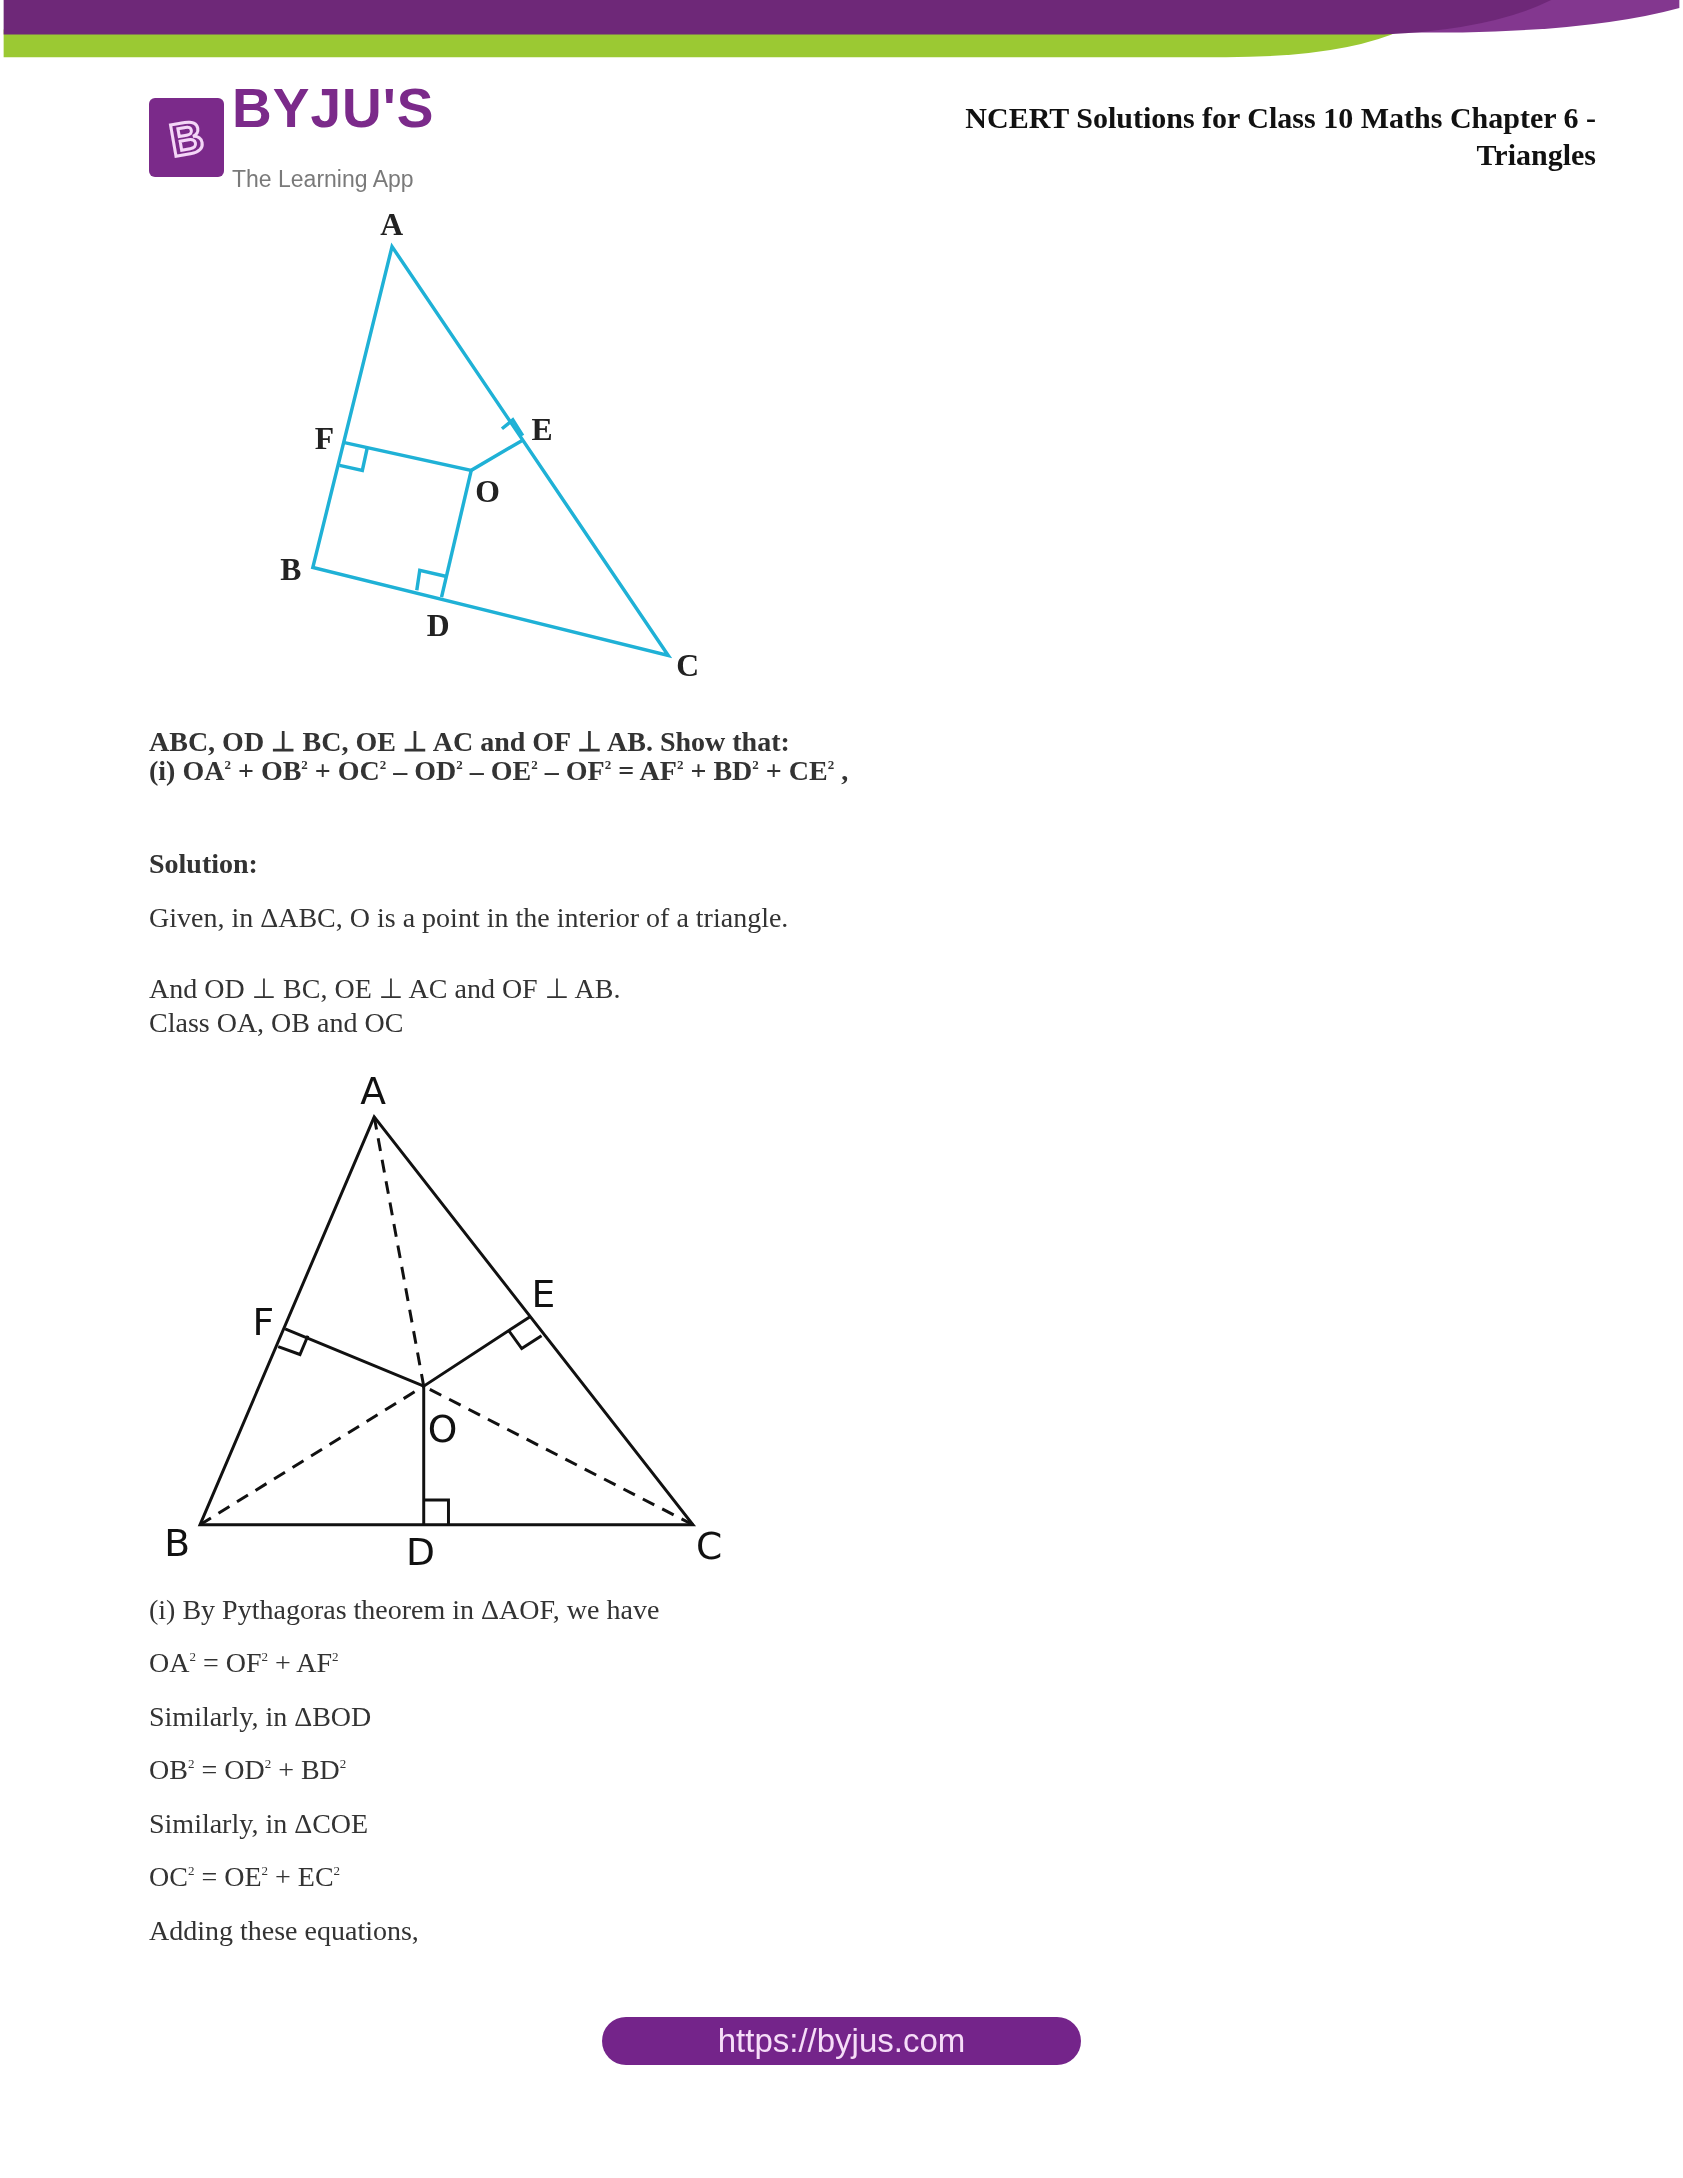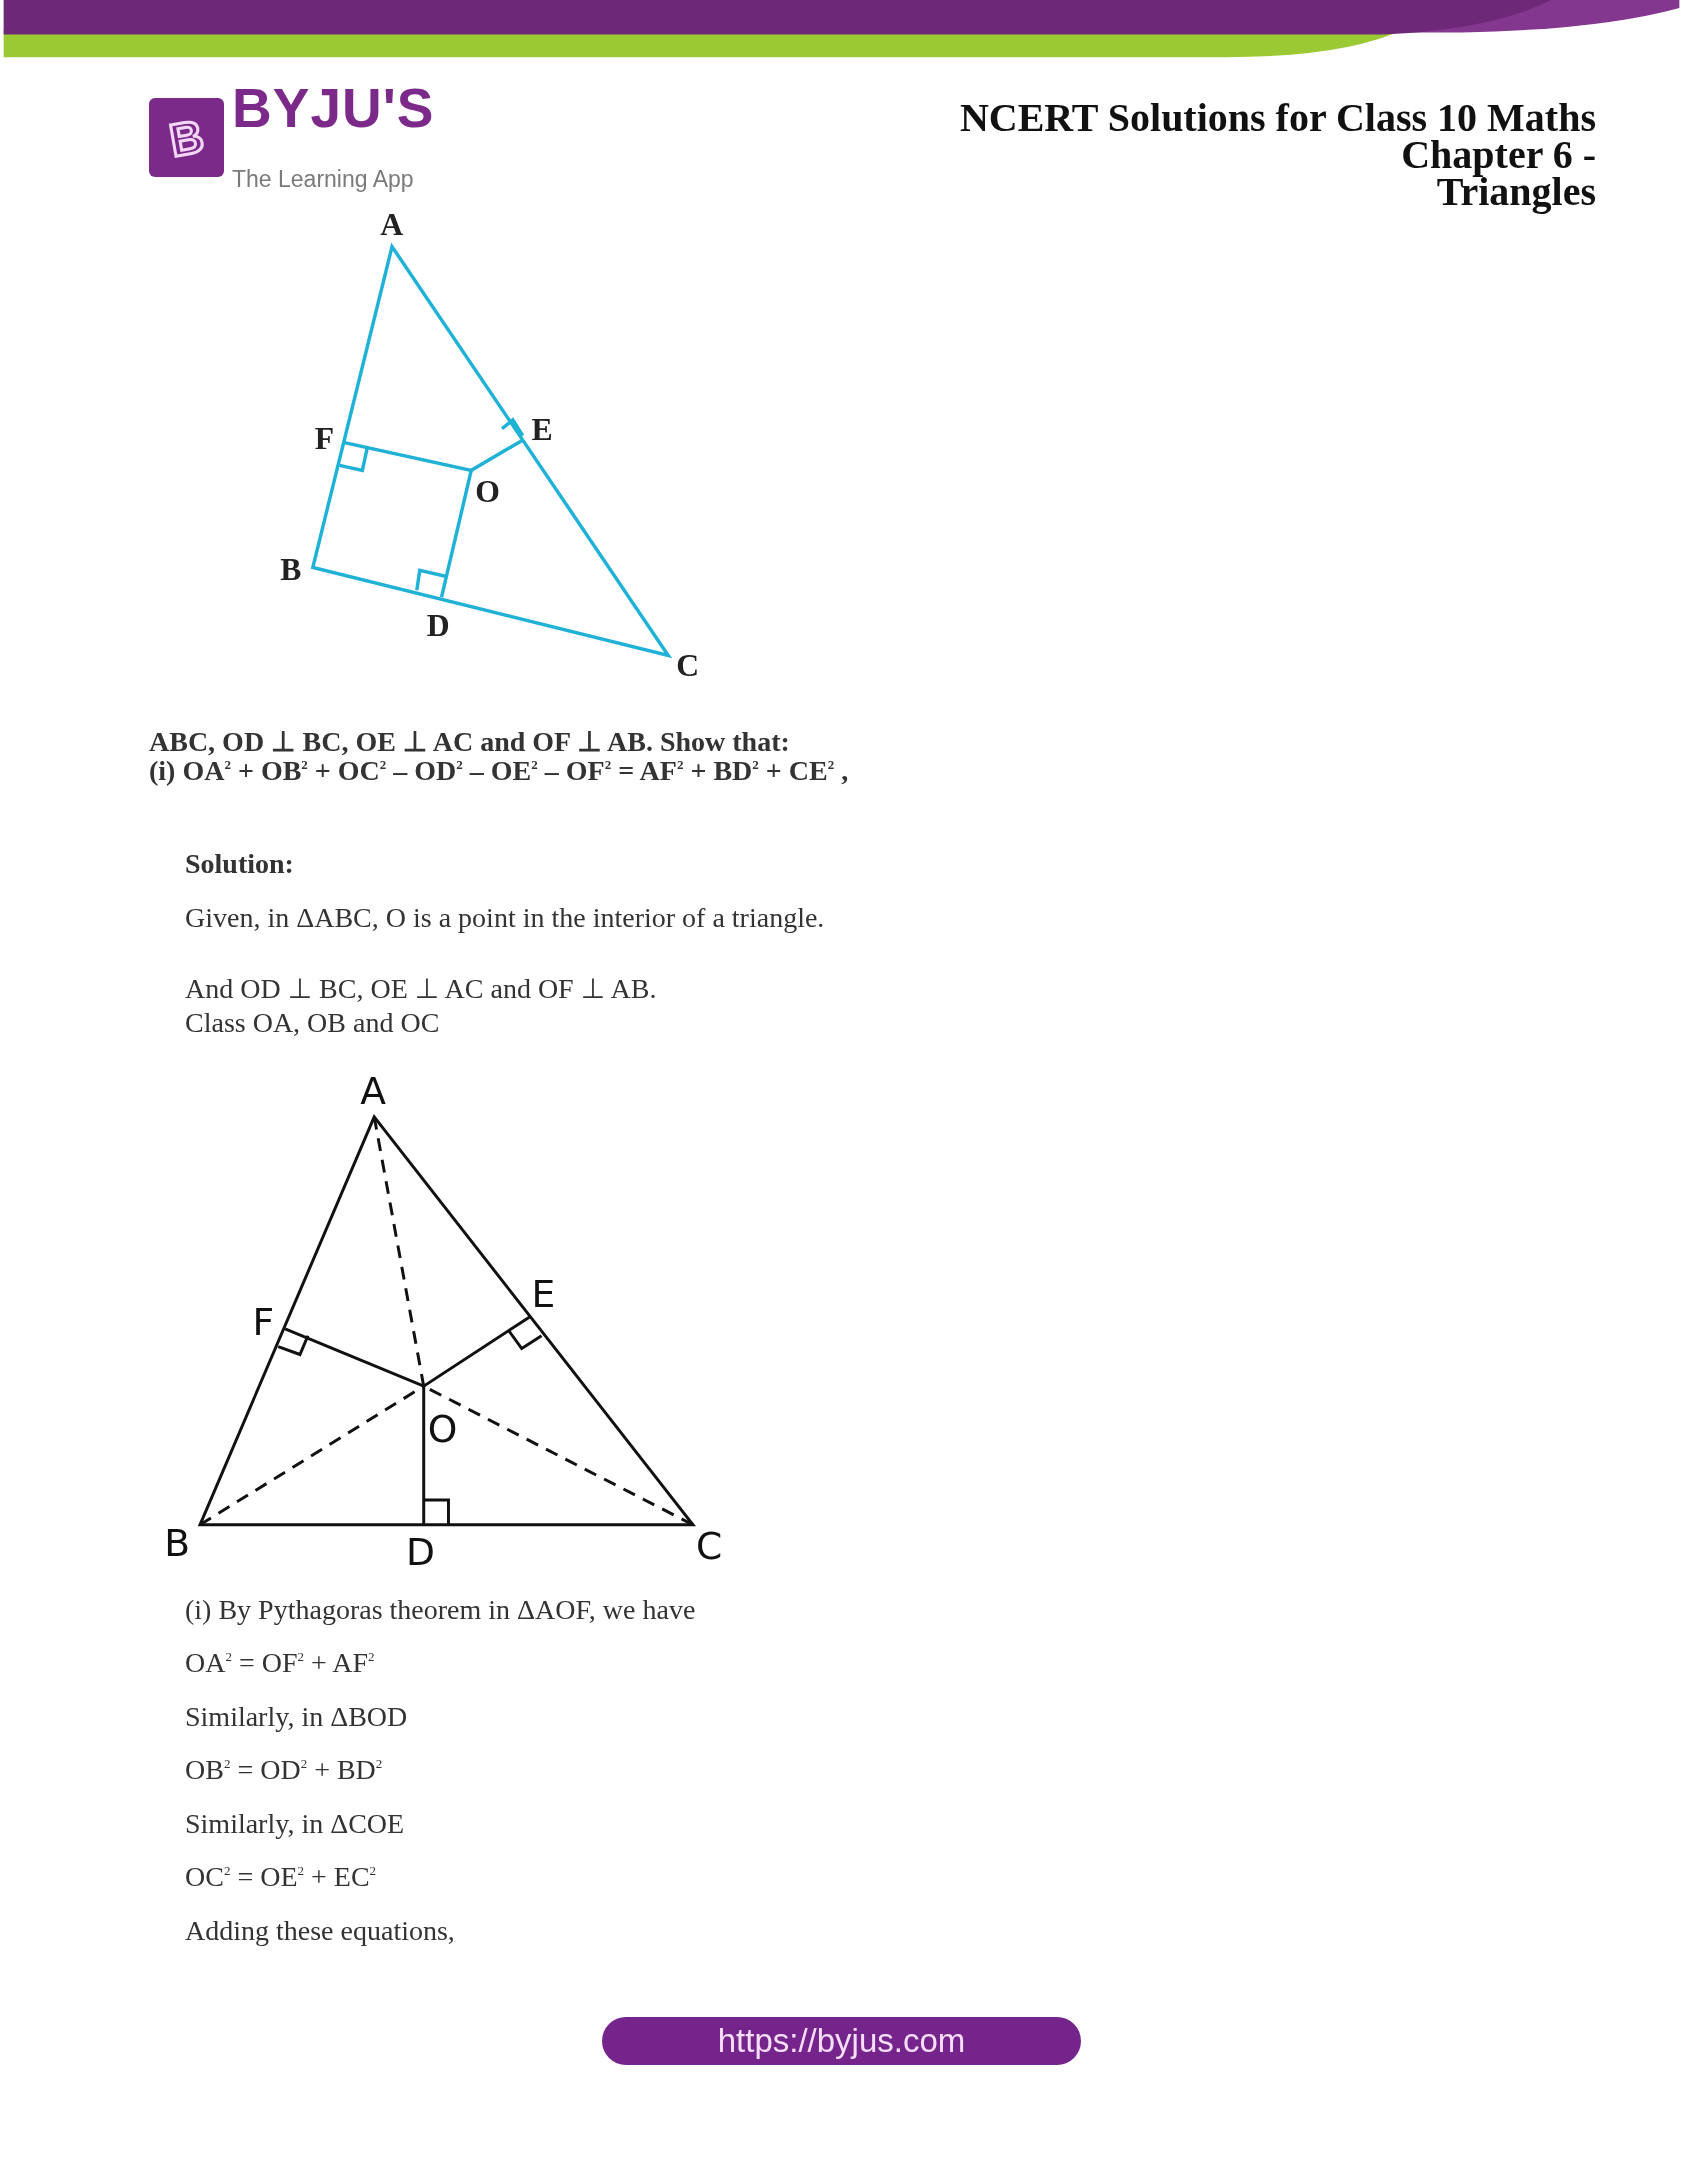--- a/index.html
+++ b/index.html
@@ -20,27 +20,27 @@
   .logo-text { margin-left: 8px; display: flex; flex-direction: column; gap: 32px; }
   .logo-brand {
     font-family: "Liberation Sans", sans-serif; font-weight: bold; font-size: 55px;
     color: #7b2a8a; line-height: 51px; letter-spacing: 1px;
   }
   .logo-tag {
     font-family: "Liberation Sans", sans-serif; font-size: 23px; color: #7a7a7a; line-height: 26px;
   }
   .doc-title {
     position: absolute; right: 87px; top: 99px; width: 752px; text-align: right;
-    font-family: "Liberation Serif", serif; font-weight: bold; font-size: 40px; line-height: 37px; color: #111;
+    font-family: "Liberation Serif", serif; font-weight: bold; font-size: 30px; line-height: 37px; color: #111;
   }
   .fig { position: absolute; left: 0; top: 0; }
   .q-block { position: absolute; left: 149px; top: 727px; font-weight: bold; font-size: 28px; line-height: 29px; color: #333; }
   .q-block div { white-space: nowrap; }
   sup { font-size: 13px; vertical-align: 11px; line-height: 0; }
-  .line { position: absolute; left: 149px; font-size: 28px; color: #333; white-space: nowrap; margin-left: 36px; }
+  .line { position: absolute; left: 149px; font-size: 28px; color: #333; white-space: nowrap; }
   .bold { font-weight: bold; }
   .footer-pill {
     position: absolute; left: 602px; top: 2017px; width: 479px; height: 48px;
     background: #74248a; border-radius: 28px; display: flex; align-items: center; justify-content: center;
   }
   .footer-pill span { color: #f6ddf8; font-family: "Liberation Sans", sans-serif; font-size: 33px; }
 </style>
 </head>
 <body>
 

